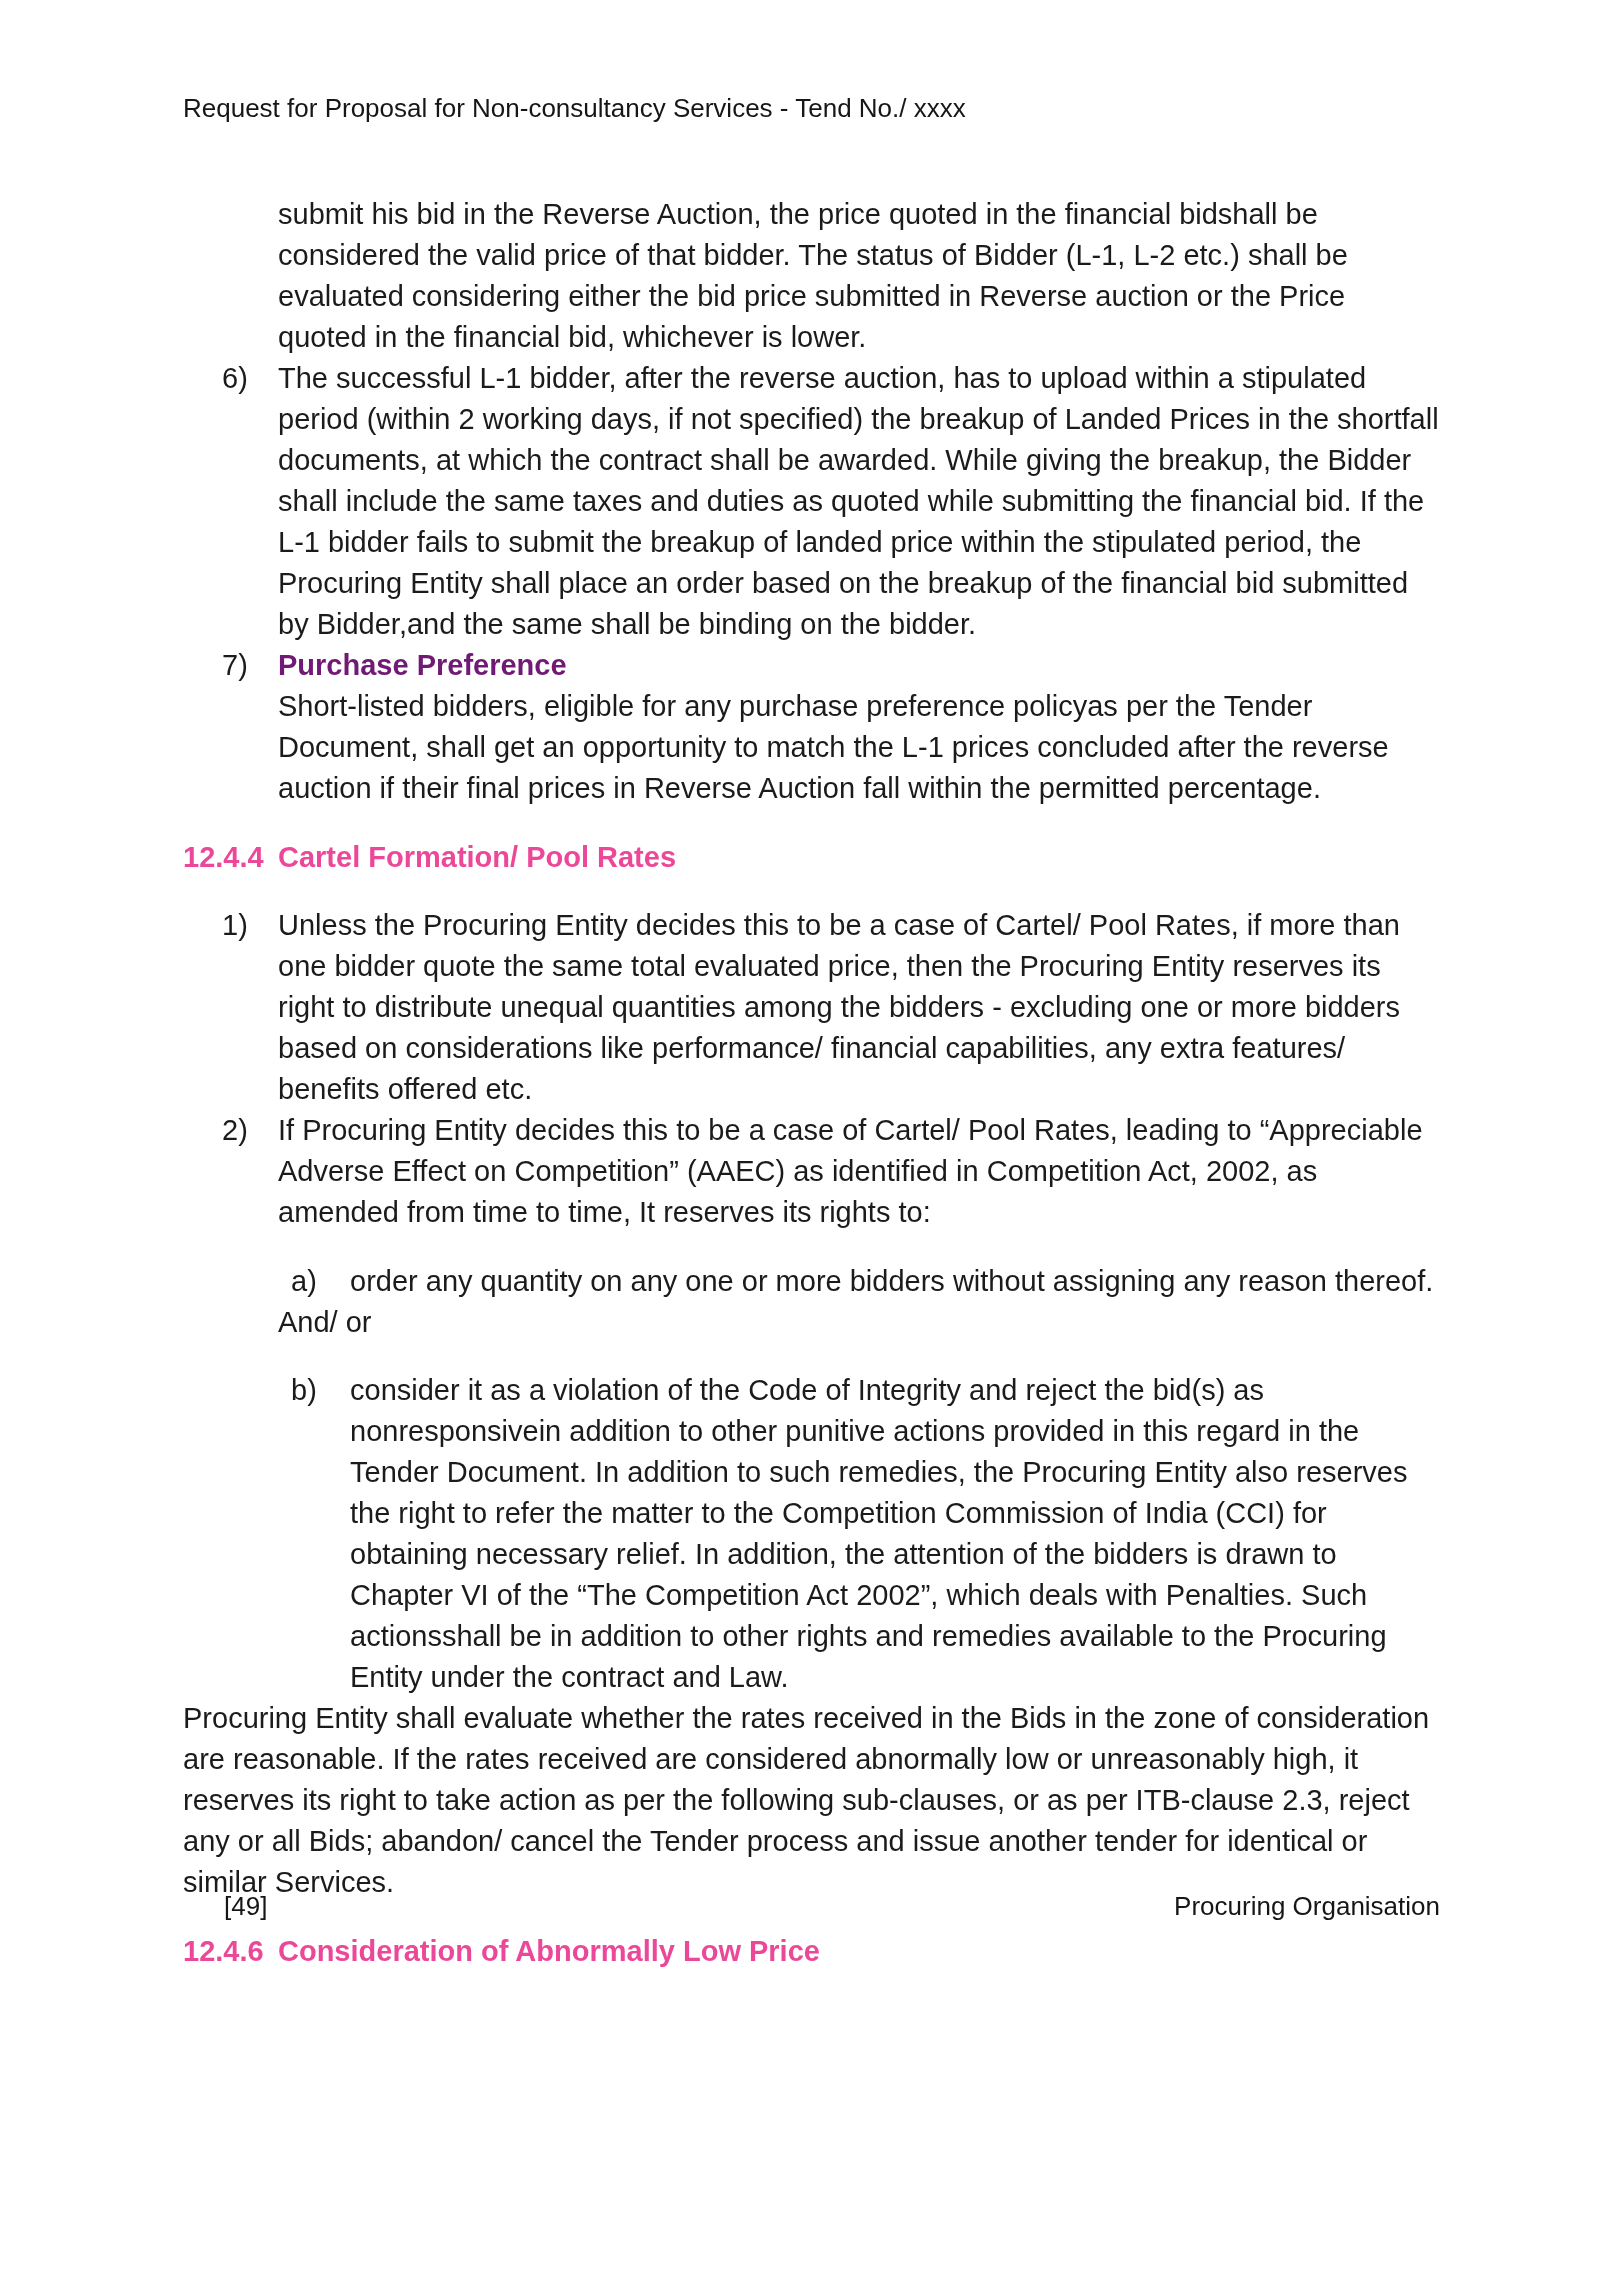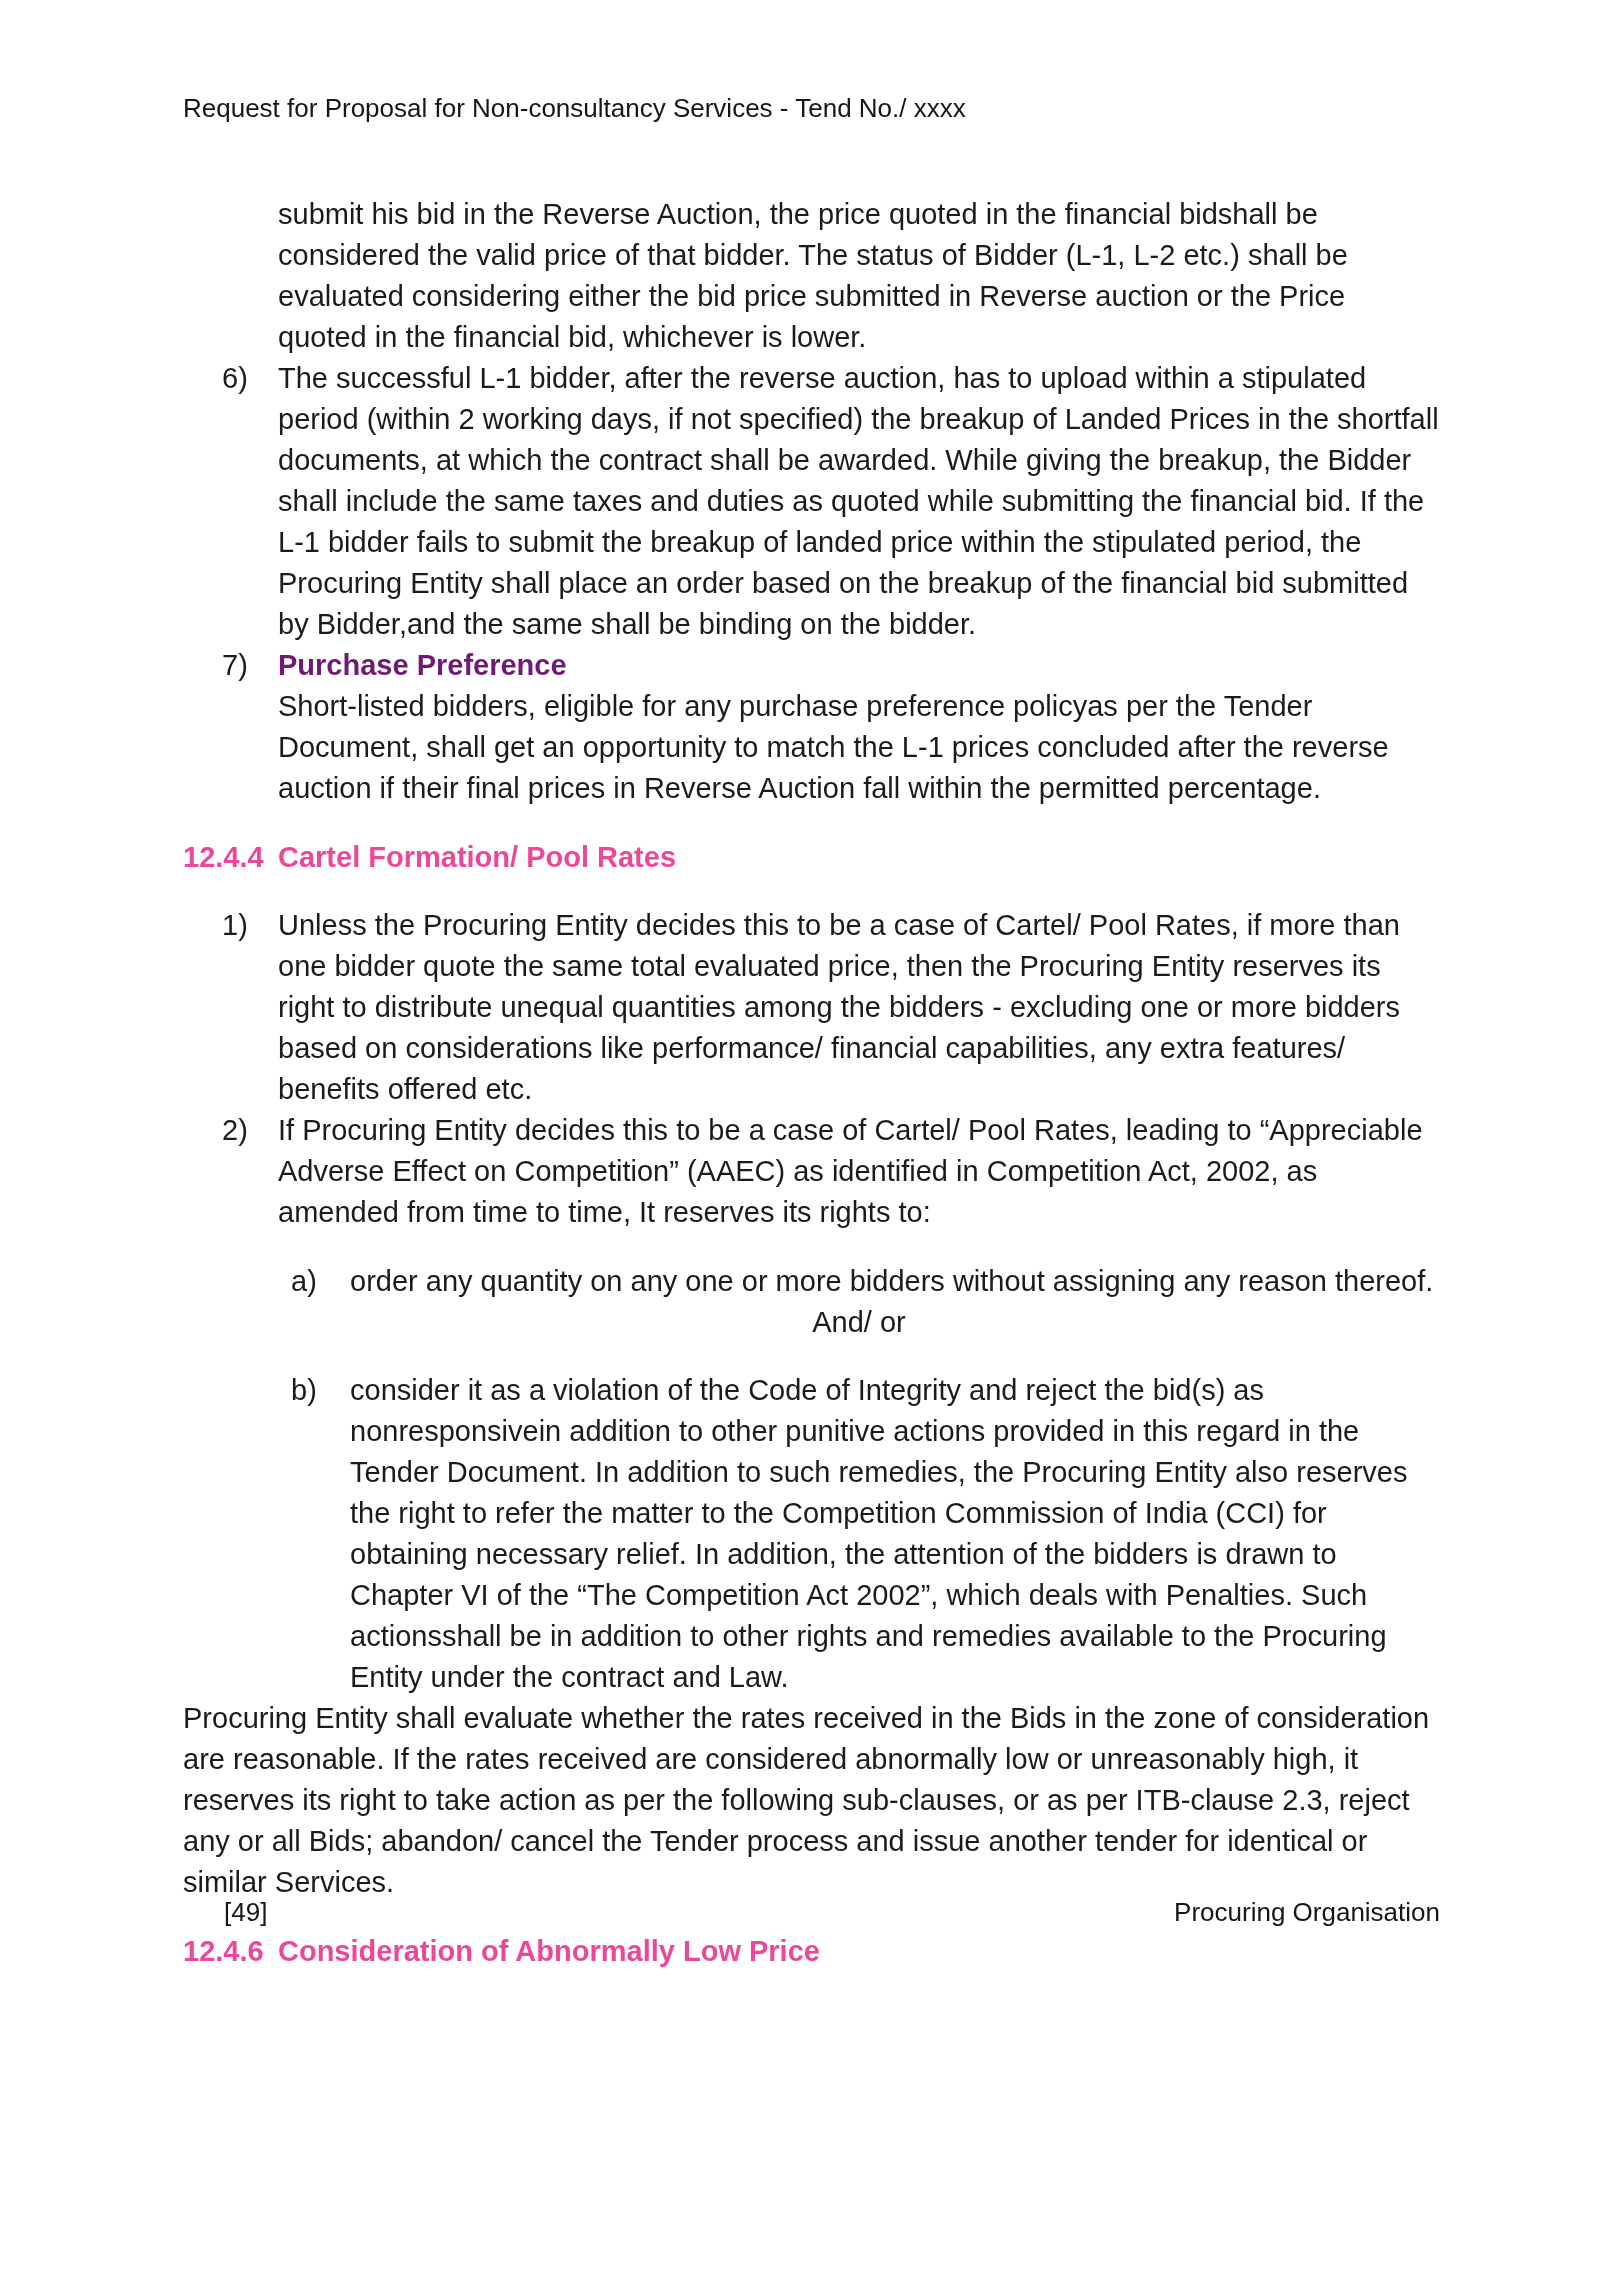--- a/index.html
+++ b/index.html
@@ -54,28 +54,27 @@
     font-weight: bold;
     color: #ec4899;
     justify-content: center;
   }
   .heading .h-num { width: 95px; flex-shrink: 0; }
   .heading .h-title { flex: 1; }
   .bold { font-weight: bold; color: #701a75; }
   .gap-before { margin-top: 27.5px; }
   .gap-after { margin-bottom: 27.5px; }
   p.center-line {
-    text-align: center;
     margin-left: 95px;
   }
   .doc-footer {
     position: absolute;
     left: 183px;
     right: 183px;
-    bottom: 64px;
+    bottom: 70px;
     display: flex;
     justify-content: space-between;
     align-items: baseline;
     font-size: 26px;
     line-height: 33px;
     color: #161616;
   }
   .doc-footer .page-num { margin-left: 41px; }
 </style>
 </head>

